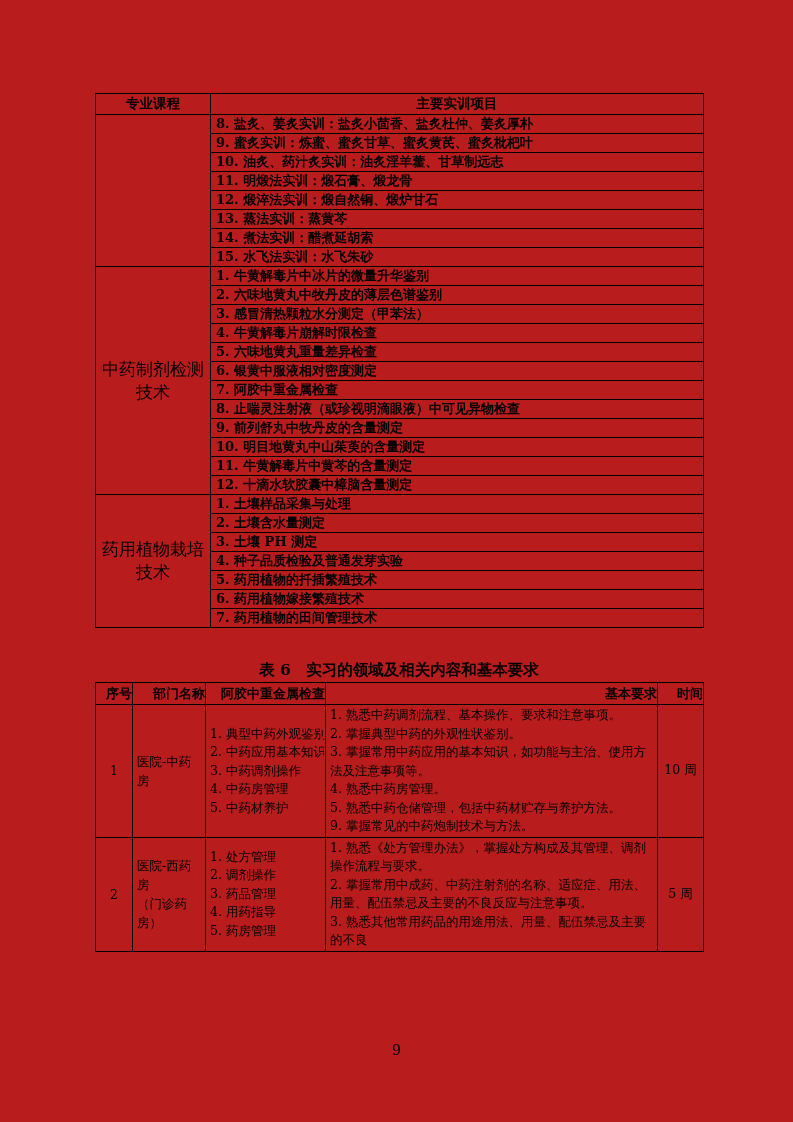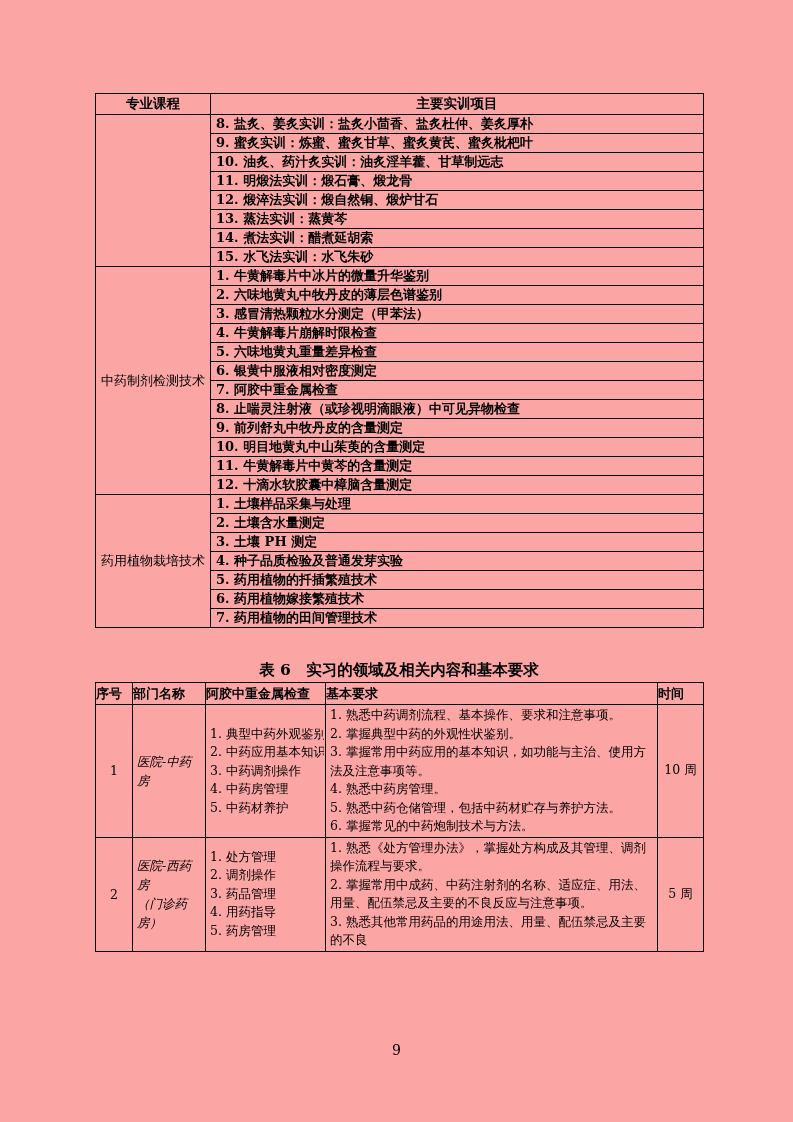--- a/index.html
+++ b/index.html
@@ -1,47 +1,47 @@
 <!DOCTYPE html>
 <html><head>
 <meta charset="utf-8">
 <style>
   html,body{margin:0;padding:0;background:#ffffff;}
   .page{
     position:relative;
     width:793px;height:1122px;
-    background:#fca5a5;
+    background:#b91c1c;
     font-family:"DejaVu Serif","Liberation Serif",serif;
     color:#000;
     overflow:hidden;
   }
   .content{position:absolute;left:95px;top:93px;width:608px;}
 
   table{border-collapse:collapse;table-layout:fixed;width:608px;}
   td,th{border:1px solid #000;box-sizing:border-box;}
   table.t5,table.t6{border:1.5px solid #000;}
 
   
   .t5 th{font-size:13.5px;font-weight:bold;height:21px;text-align:center;padding:0;}
-  .t5 .course-cell{font-size:13px;text-align:center;vertical-align:middle;padding:8px 2px;}
+  .t5 .course-cell{font-size:17px;text-align:center;vertical-align:middle;padding:8px 2px;}
   .t5 .item-cell{font-size:13px;height:19px;padding:0 3px 0 5px;vertical-align:middle;white-space:nowrap;overflow:hidden;font-weight:bold;}
 
   
   .section-heading{margin:40px 0 0 33px;font-size:15.5px;font-weight:bold;line-height:19px;}
   .section-para{margin:14px 0 0 0;font-size:15.5px;line-height:19px;text-indent:33px;}
   .t6-caption{margin:32px 0 3px 0;text-align:center;font-size:15.5px;font-weight:bold;line-height:19px;}
 
   
-  .t6 th{font-size:13px;font-weight:bold;height:22px;text-align:left;padding:0;margin-left:8px;}
+  .t6 th{font-size:13px;font-weight:bold;height:22px;text-align:right;padding:0;margin-left:8px;}
   .t6 td{font-size:12.5px;vertical-align:middle;padding:1px 3px;margin-top:28px;}
   .t6 .no-cell,.t6 .dur-cell{text-align:center;white-space:nowrap;}
   .t6 .dept-cell{padding:1px 3px 1px 4px;}
   .t6 .areas-cell{padding:1px 1px 1px 4px;}
   .t6 .req-cell{padding:1px 4px;}
-  .t6 .dept-line{line-height:19px;font-style:italic;}
+  .t6 .dept-line{line-height:19px;}
   .t6 .area-line{line-height:18.5px;white-space:nowrap;overflow:hidden;}
   .t6 .req-line{line-height:18.5px;}
   .t6 tbody tr:nth-child(1) td{height:127px;}
   .t6 tbody tr:nth-child(2) td{height:91px;}
 
   .page-num{position:absolute;top:1042px;left:0;width:100%;text-align:center;font-size:14px;}
 </style>
 </head>
 <body>
 
@@ -179,21 +179,21 @@
               <div class="area-line">3. 中药调剂操作</div>
               <div class="area-line">4. 中药房管理</div>
               <div class="area-line">5. 中药材养护</div>
             </td>
             <td class="req-cell">
               <div class="req-line">1. 熟悉中药调剂流程、基本操作、要求和注意事项。</div>
               <div class="req-line">2. 掌握典型中药的外观性状鉴别。</div>
               <div class="req-line">3. 掌握常用中药应用的基本知识，如功能与主治、使用方法及注意事项等。</div>
               <div class="req-line">4. 熟悉中药房管理。</div>
               <div class="req-line">5. 熟悉中药仓储管理，包括中药材贮存与养护方法。</div>
-              <div class="req-line">6. 掌握常见的中药炮制技术与方法。</div>
+              <div class="req-line">9. 掌握常见的中药炮制技术与方法。</div>
             </td>
             <td class="dur-cell">10 周</td>
           </tr>
           <tr>
             <td class="no-cell">2</td>
             <td class="dept-cell">
               <div class="dept-line">医院-西药房</div>
               <div class="dept-line">（门诊药房）</div>
             </td>
             <td class="areas-cell">

